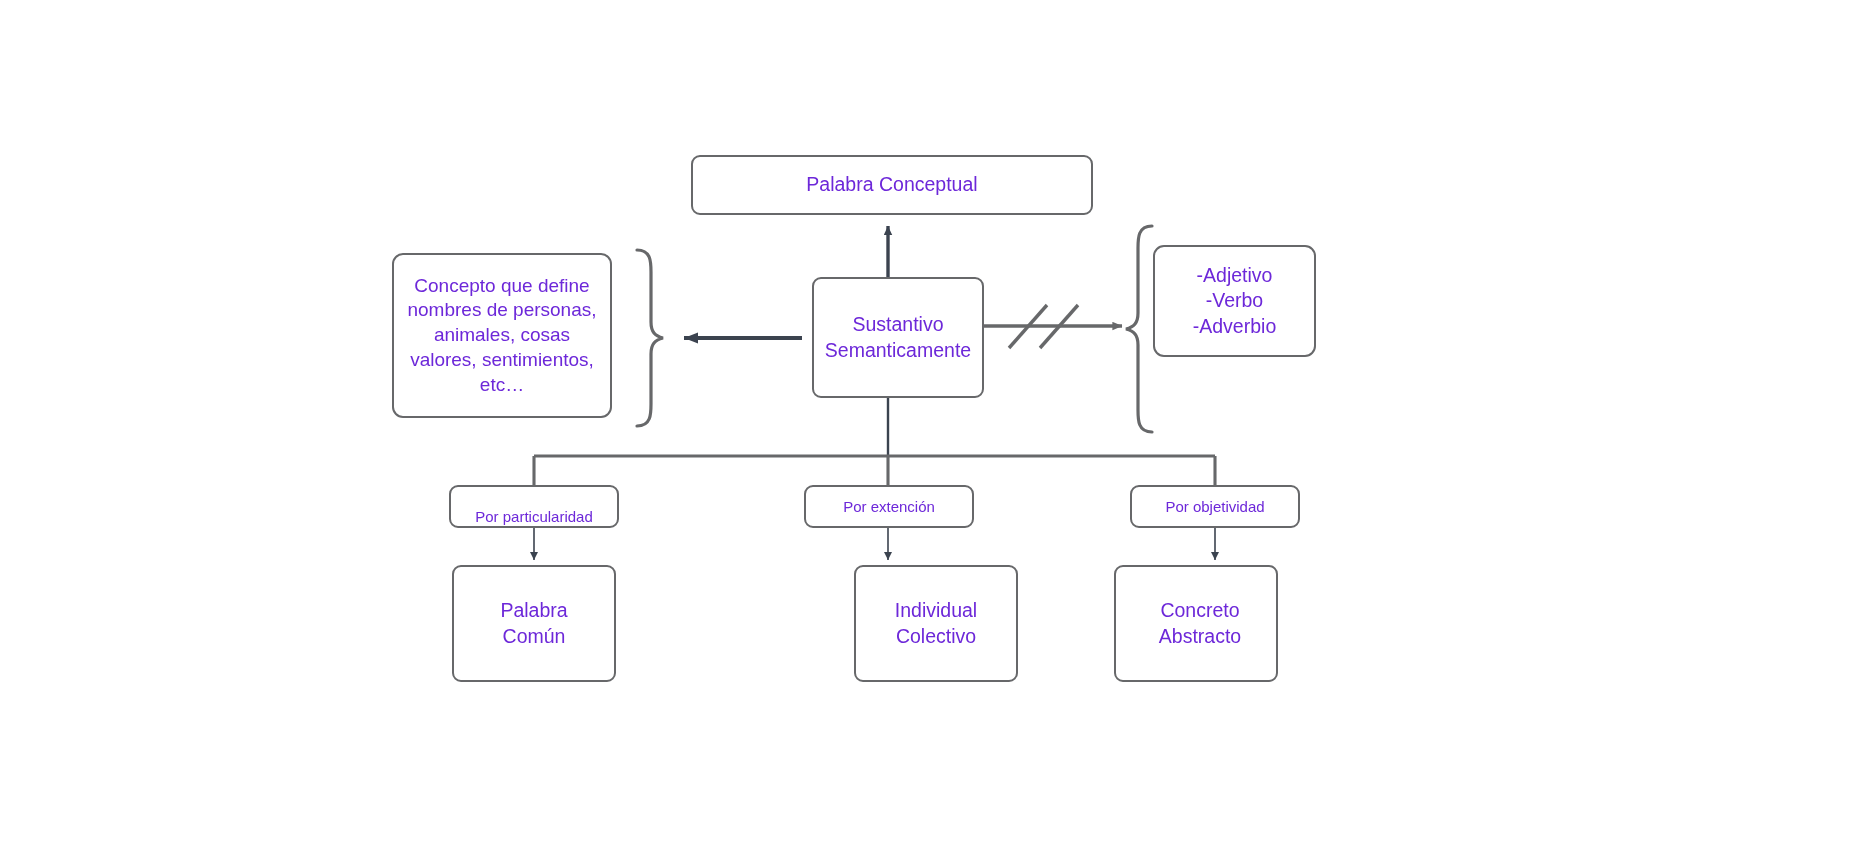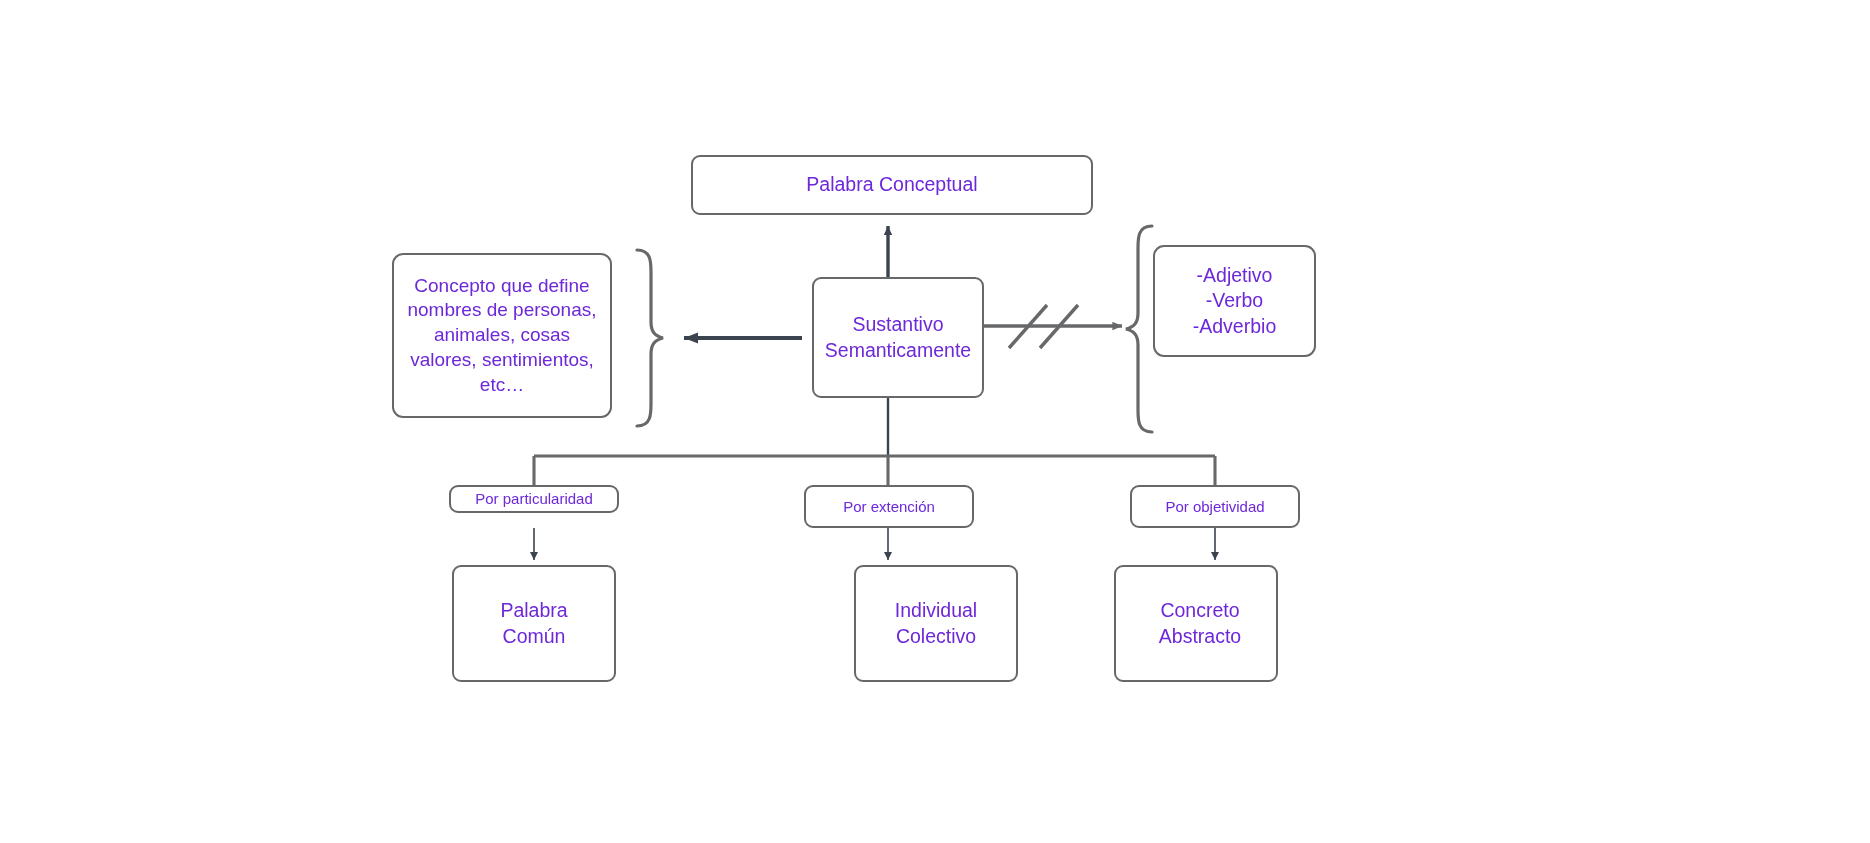--- a/index.html
+++ b/index.html
@@ -60,22 +60,23 @@
     left: 392px;  top: 253px;  width: 220px; height: 165px;
     font-size: 19px;
     border-radius: 11px;
   }
   #node-otras {
     left: 1153px; top: 245px;  width: 163px; height: 112px;
     font-size: 19.5px;
     border-radius: 11px;
   }
   #node-lbl-particularidad {
-    left: 449px;  top: 485px;  width: 170px; height: 28px;
+    left: 449px;  top: 485px;  width: 170px; height: 43px;
     font-size: 15px;
+    align-items: flex-end;
   }
   #node-lbl-extencion {
     left: 804px;  top: 485px;  width: 170px; height: 43px;
     font-size: 15px;
   }
   #node-lbl-objetividad {
     left: 1130px; top: 485px;  width: 170px; height: 43px;
     font-size: 15px;
   }
   #node-propio {

